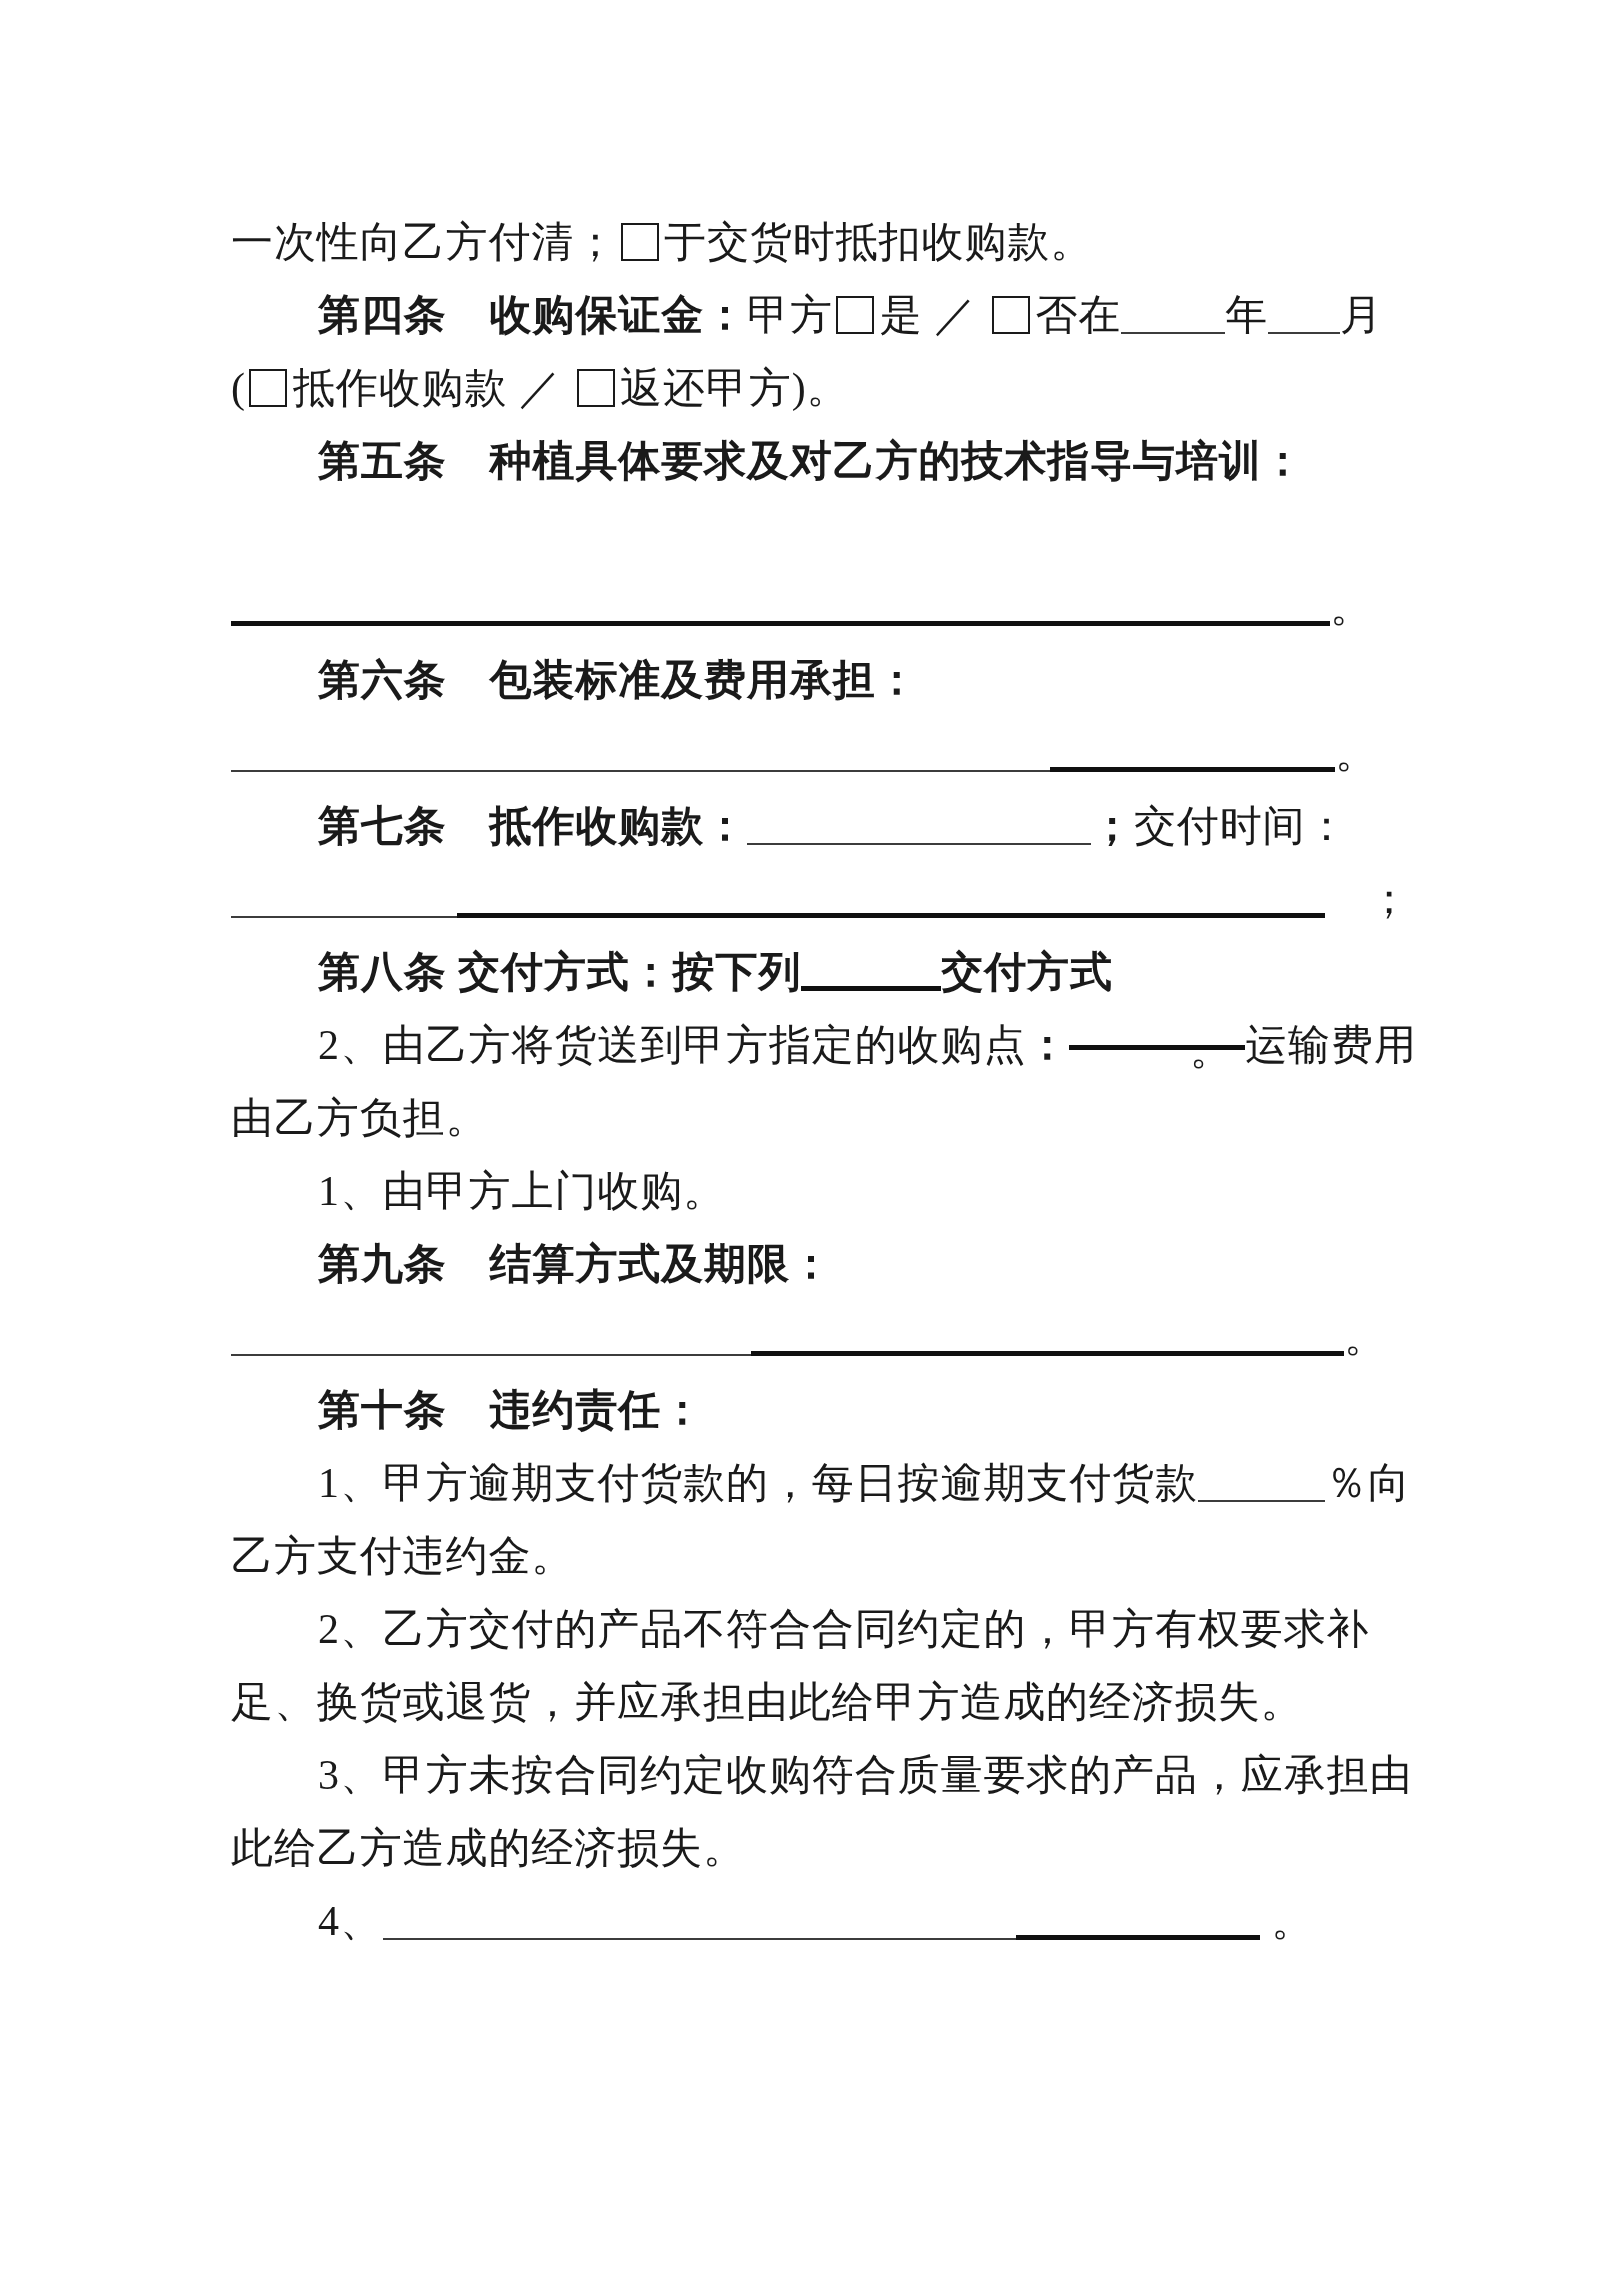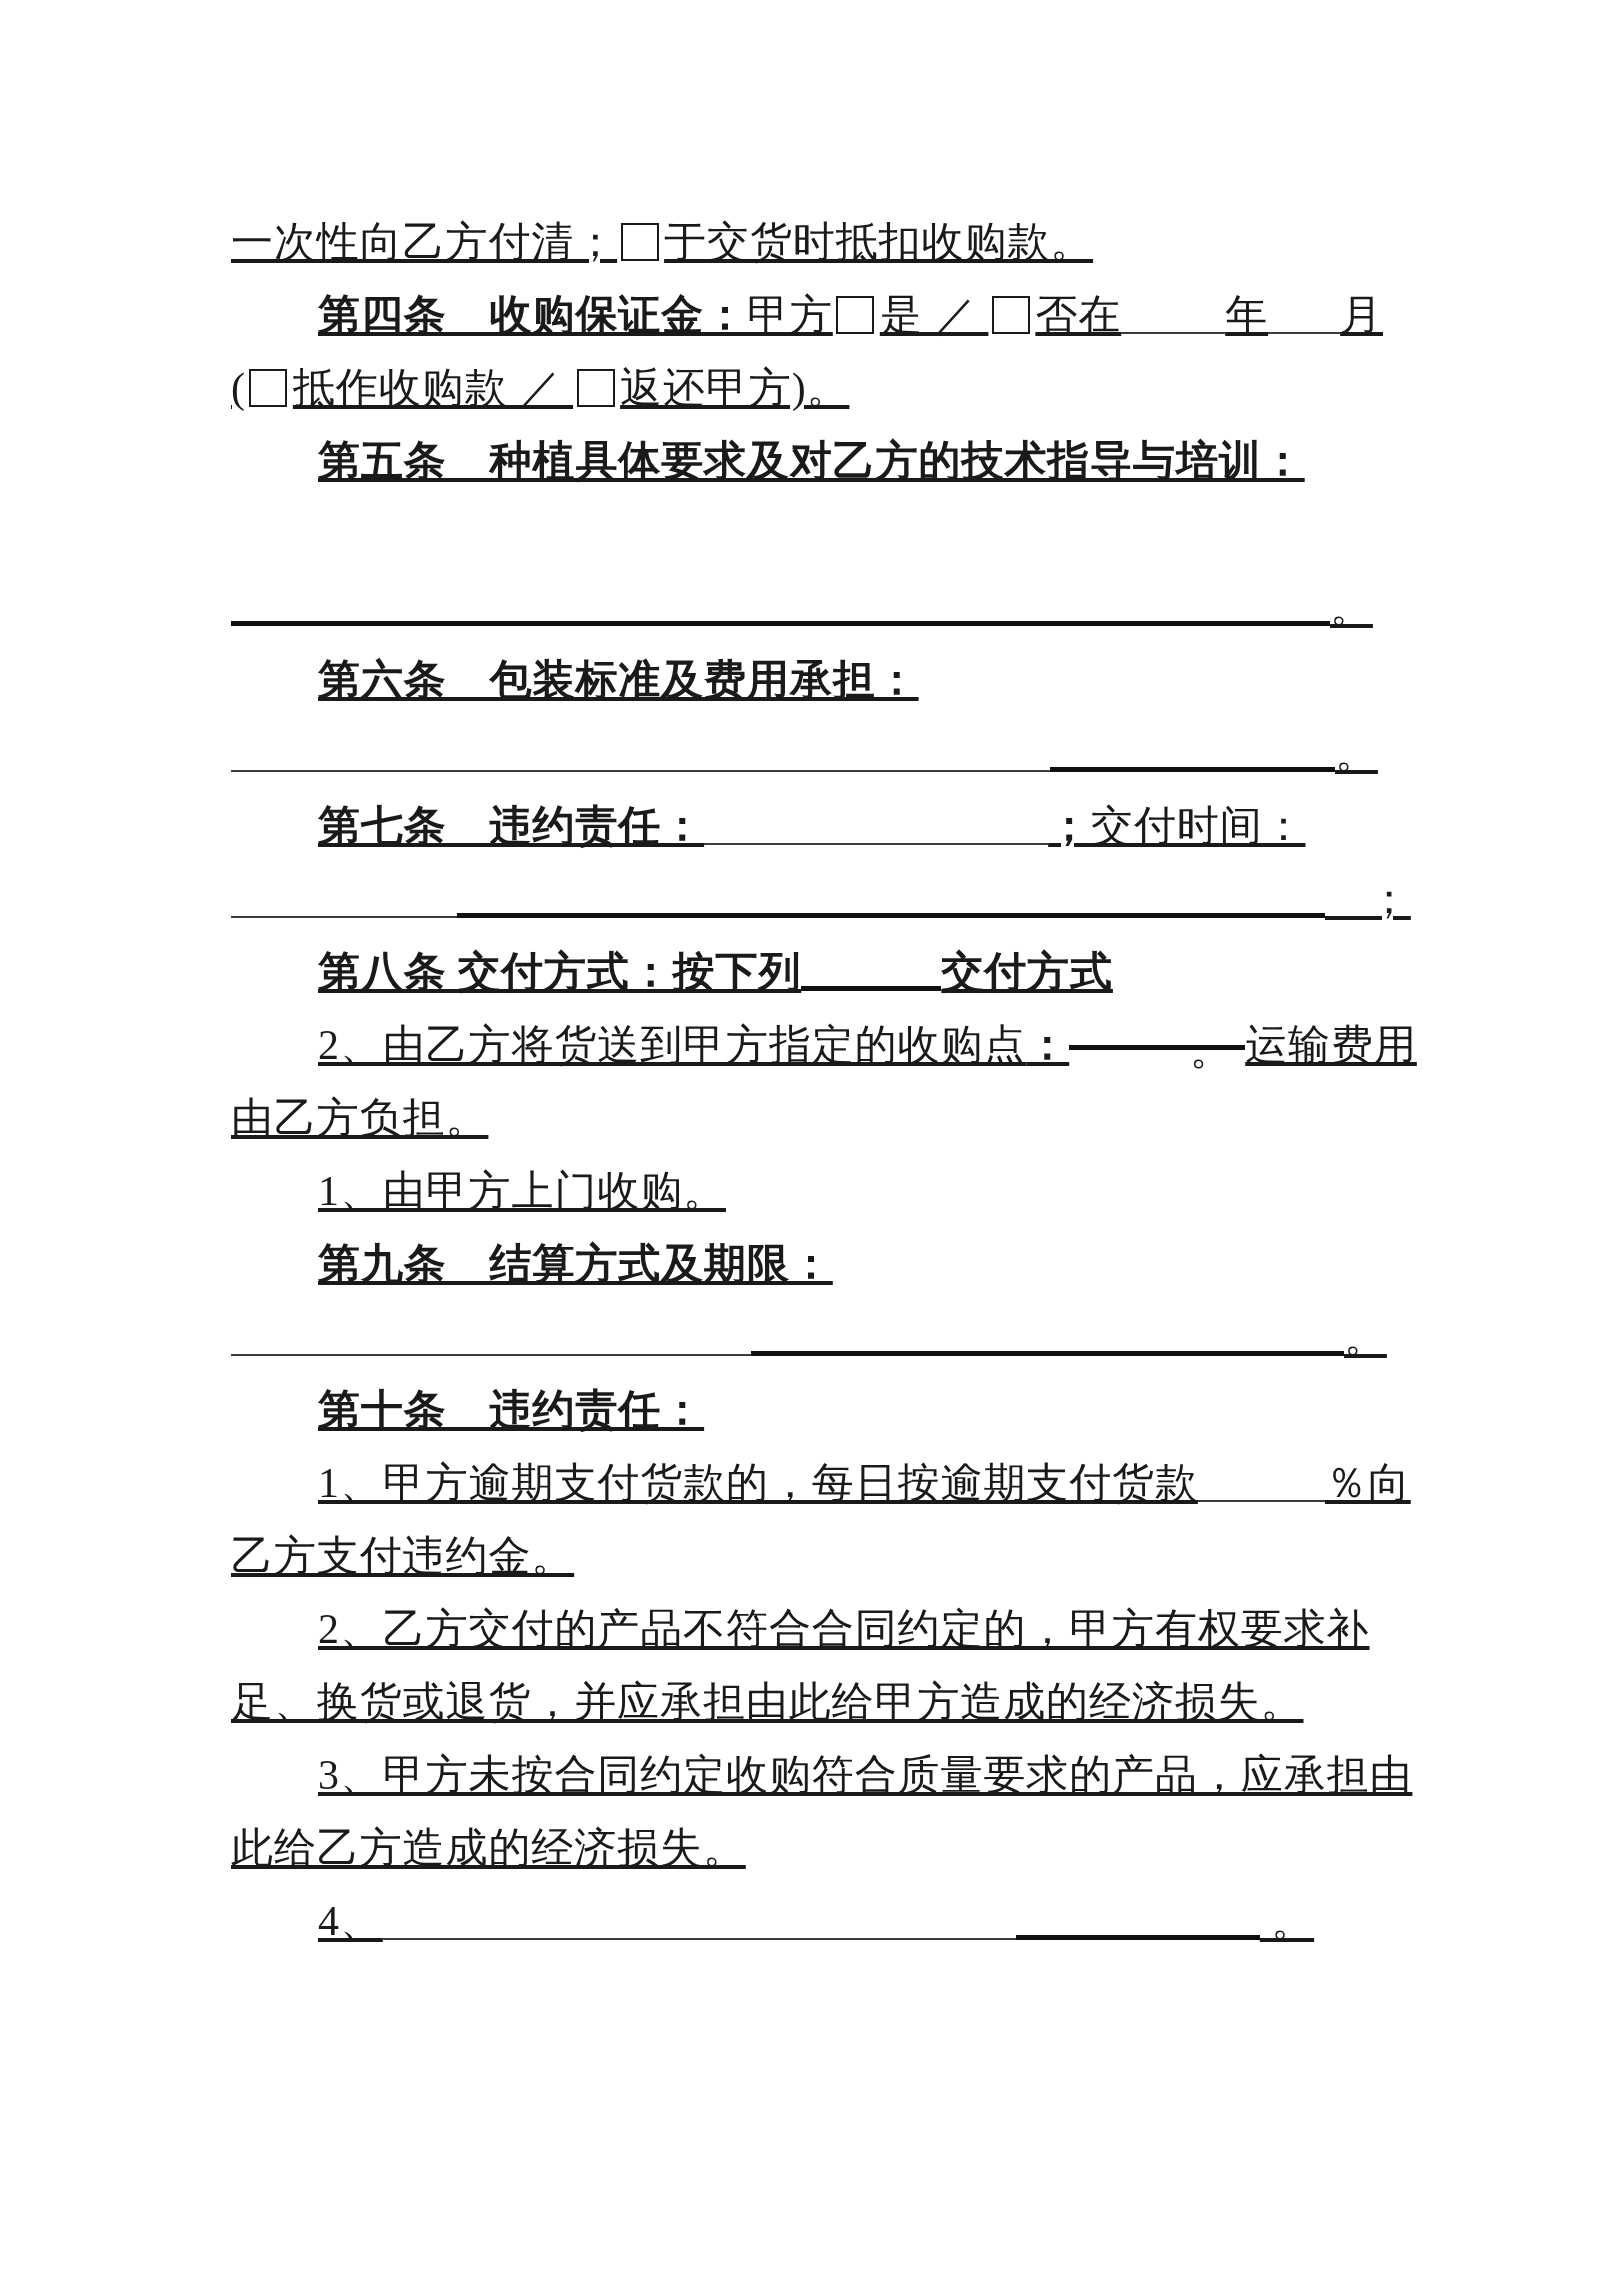--- a/index.html
+++ b/index.html
@@ -14,21 +14,20 @@
     background: #ffffff;
     overflow: hidden;
     font-family: "Liberation Serif", "DejaVu Serif", serif;
     color: #1a1a1a;
   }
   .doc {
     padding: 206px 226px 0 231px;
     font-size: 42px;
     line-height: 73px;
     letter-spacing: 0.9px;
-    text-decoration: underline;
   }
   .line {
     white-space: nowrap;
     min-height: 73px;
   }
   .line.indent {
     padding-left: 87px;
   }
   .b {
     font-weight: bold;
@@ -65,21 +64,21 @@
 <div class="page">
   <div class="doc">
       <div class="line"><span>一次性向乙方付清；</span><span class="checkbox"></span><span>于交货时抵扣收购款。</span></div>
       <div class="line indent"><span class="b">第四条　收购保证金：</span><span>甲方</span><span class="checkbox"></span><span>是 ／ </span><span class="checkbox"></span><span>否在</span><span class="blank light" style="width: 104px;"></span><span>年</span><span class="blank light" style="width: 72px;"></span><span>月</span></div>
       <div class="line"><span>(</span><span class="checkbox"></span><span>抵作收购款 ／ </span><span class="checkbox"></span><span>返还甲方)。</span></div>
       <div class="line indent"><span class="b">第五条　种植具体要求及对乙方的技术指导与培训：</span></div>
       <div class="line"></div>
       <div class="line"><span class="blank dark" style="width: 1099px;"></span><span>。</span></div>
       <div class="line indent"><span class="b">第六条　包装标准及费用承担：</span></div>
       <div class="line"><span class="blank light" style="width: 819px;"></span><span class="blank dark" style="width: 285px;"></span><span>。</span></div>
-      <div class="line indent"><span class="b">第七条　违约责任：</span><span class="blank light" style="width: 344px;"></span><span class="b">；</span><span>交付时间：</span></div>
+      <div class="line indent"><span class="b">第七条　抵作收购款：</span><span class="blank light" style="width: 344px;"></span><span class="b">；</span><span>交付时间：</span></div>
       <div class="line"><span class="blank light" style="width: 226px;"></span><span class="blank dark" style="width: 868px;"></span><span>　；</span></div>
       <div class="line indent"><span class="b">第八条 交付方式：按下列</span><span class="blank dark" style="width: 140px;"></span><span class="b">交付方式</span></div>
       <div class="line indent"><span>2、由乙方将货送到甲方指定的收购点</span><span class="b">：</span><span class="blank dark" style="width: 176px;">。</span><span>运输费用</span></div>
       <div class="line"><span>由乙方负担。</span></div>
       <div class="line indent"><span>1、由甲方上门收购。</span></div>
       <div class="line indent"><span class="b">第九条　结算方式及期限：</span></div>
       <div class="line"><span class="blank light" style="width: 520px;"></span><span class="blank dark" style="width: 593px;"></span><span>。</span></div>
       <div class="line indent"><span class="b">第十条　违约责任：</span></div>
       <div class="line indent"><span>1、甲方逾期支付货款的，每日按逾期支付货款</span><span class="blank light" style="width: 127px;"></span><span>％向</span></div>
       <div class="line"><span>乙方支付违约金。</span></div>

